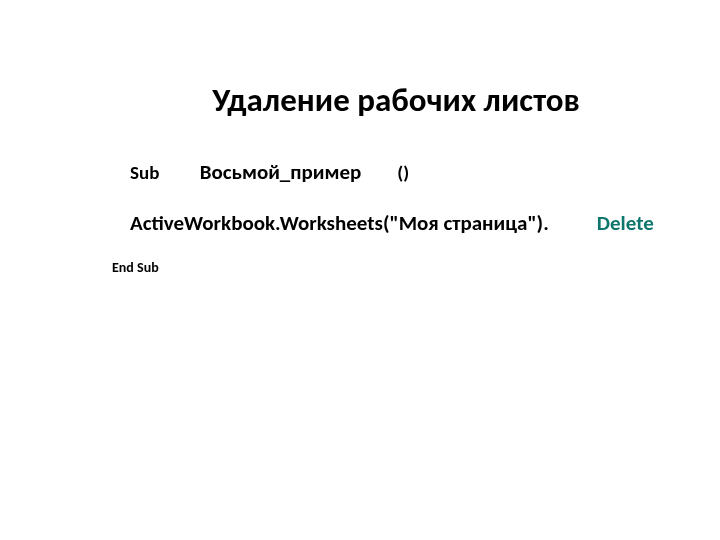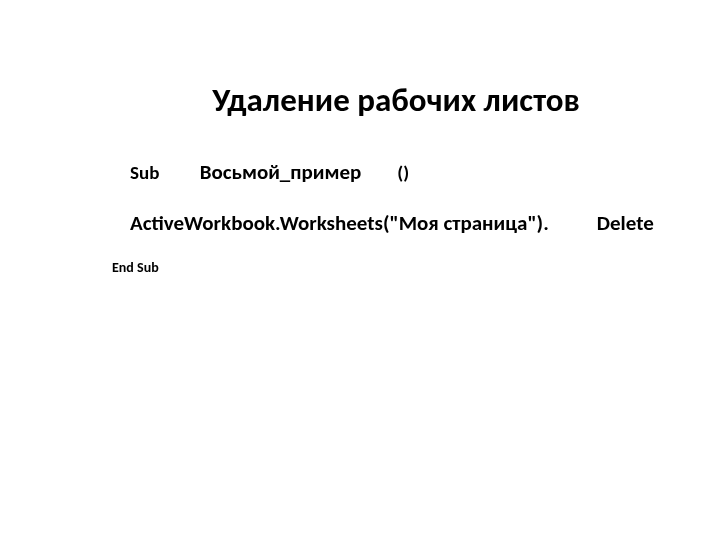--- a/index.html
+++ b/index.html
@@ -38,21 +38,21 @@
     .sub-word {
       font-size: 19px;
     }
     .proc-name {
       font-size: 21px;
     }
     .proc-tail {
       font-size: 19px;
     }
     .red {
-      color: #000000;
+      color: #0f766e;
       padding-left: 12px;
     }
     .end-sub {
       font-size: 14px;
     }
   </style>
 </head>
 <body>
 
 <div class="title">Удаление рабочих листов</div>

